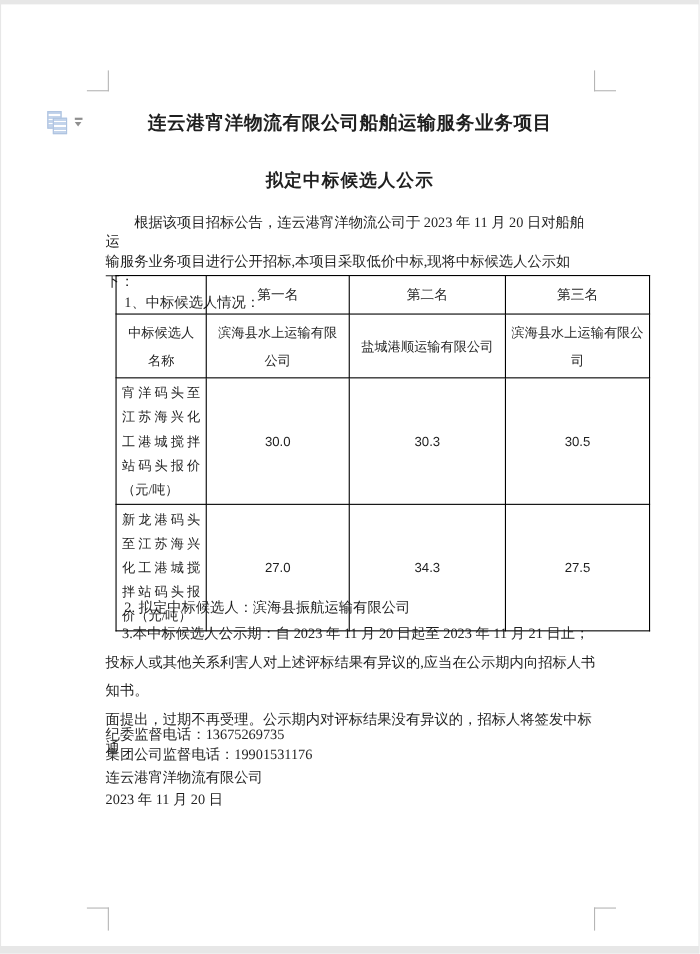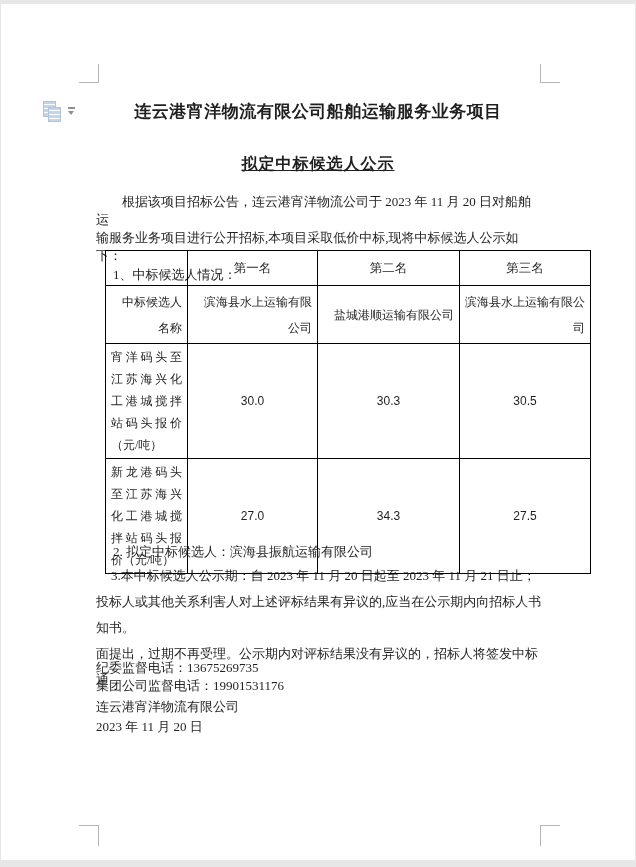--- a/index.html
+++ b/index.html
@@ -26,38 +26,38 @@
     border:1px solid #aec3e0;}
   .sheet.back{left:1px;top:0;width:11px;height:14px;}
   .sheet.front{left:6px;top:6px;width:11px;height:13px;}
   .dd-bar{position:absolute;left:26px;top:6px;width:7px;height:2px;background:#8f8f8f;}
   .dd-caret{position:absolute;left:26px;top:10px;width:0;height:0;
     border-left:3.5px solid transparent;border-right:3.5px solid transparent;border-top:4px solid #8f8f8f;}
   
   .doc-title{position:absolute;left:0;right:0;top:96px;text-align:center;
     font-size:17px;font-weight:bold;letter-spacing:0.5px;}
   .doc-subtitle{position:absolute;left:0;right:0;top:150px;text-align:center;
-    font-size:16px;font-weight:bold;letter-spacing:1px;text-decoration:underline;}
+    font-size:16px;font-weight:bold;letter-spacing:1px;}
   .para1{position:absolute;left:95px;width:447px;top:189px;font-size:13px;line-height:18px;}
   .para1 .ln1{text-indent:26px;}
   .para1 .ln3{text-indent:17px;margin-top:1px;}
   .item2{position:absolute;left:95px;width:447px;top:539px;font-size:13px;line-height:17px;text-indent:17px;}
   .para3{position:absolute;left:95px;width:447px;top:559px;font-size:13px;}
   .para3 div{line-height:26px;}
   .para3 .ln1{text-indent:15px;}
   .phones{position:absolute;left:95px;width:447px;top:655px;font-size:13px;line-height:18px;}
   .sig{position:absolute;left:95px;width:445px;top:693px;font-size:13px;text-align:left;line-height:20px;}
   .sig .sig-date{padding-right:8px;}
   
   table.bid{position:absolute;left:104px;top:246px;border-collapse:collapse;table-layout:fixed;
     font-size:12px;border-radius:18px;}
   table.bid td{border:1px solid #000;padding:2px 5px;}
   td.c0{width:71px;} td.c1{width:119px;} td.c2{width:131px;} td.c3{width:120px;}
   tr.hdr td{height:30px;text-align:center;font-size:12.5px;}
-  tr.names td{height:53px;text-align:right;line-height:26px;}
+  tr.names td{height:53px;text-align:center;line-height:26px;}
   tr.price1 td{height:85px;} tr.price2 td{height:106px;}
   td.rowlabel{text-align:justify;line-height:22px;font-size:12px;vertical-align:middle;}
   td.val{text-align:center;vertical-align:middle;font-family:"Liberation Sans",sans-serif;font-size:12px;}
 </style>
 </head>
 <body>
 
 <div class="page">
 
   <div class="crop tl"></div>

